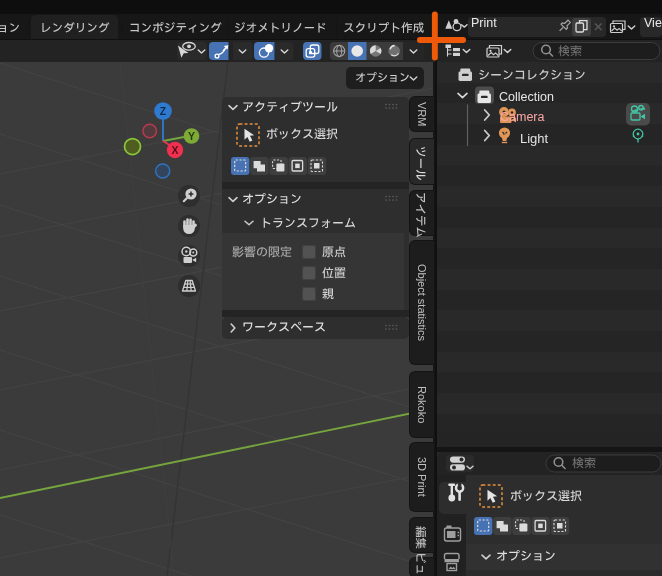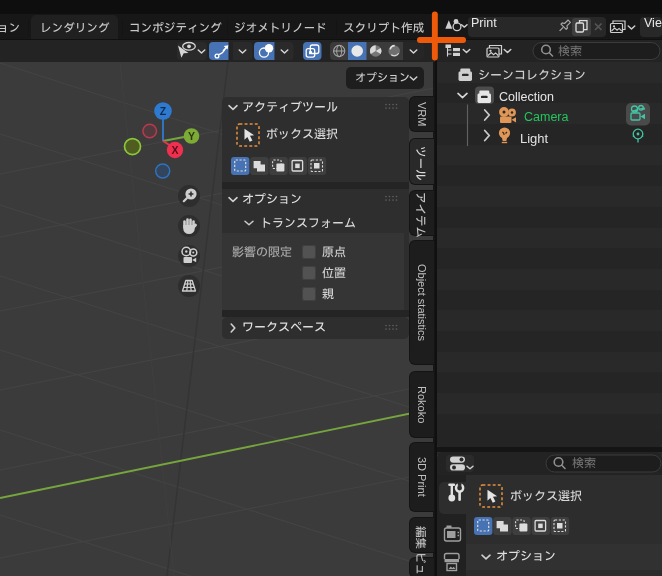--- a/index.html
+++ b/index.html
@@ -334,21 +334,21 @@
     <circle cx="67.5" cy="71" r="5.6" fill="#e09656"></circle>
     <path d="M65 76 h5 l-0.7 3 h-3.6 z" fill="#e09656"></path>
     <line x1="64.8" y1="80.5" x2="70.2" y2="80.5" stroke="#e09656" stroke-width="1.4"></line>
     <path d="M65.5 70 l1.5 1.5 m3 -1.5 l-1.5 1.5 m-1.5 0 v1.5" stroke="#262626" stroke-width="1.1" fill="none"></path>
     <line x1="30.5" y1="42.5" x2="30.5" y2="84" stroke="#606060" stroke-width="1.2"></line>
   </svg>
 <svg style="position:absolute;left:478px;top:69px;overflow:visible" width="110" height="16">
     <path transform="translate(0,10.3)" d="M5.8 -7.0Q4.2 -7.8 2.3 -8.4L2.7 -9.5Q3.6 -9.3 4.5 -8.9Q5.5 -8.5 6.3 -8.0ZM1.9 -1.1Q3.9 -1.4 5.4 -2.1Q6.9 -2.8 8.0 -4.1Q9.1 -5.4 10.0 -7.3L11.1 -6.6Q10.2 -4.6 9.0 -3.2Q7.8 -1.8 6.1 -1.0Q4.5 -0.2 2.2 0.2ZM4.9 -3.9Q4.0 -4.3 3.1 -4.7Q2.1 -5.1 1.3 -5.4L1.7 -6.5Q2.6 -6.3 3.6 -5.9Q4.5 -5.5 5.4 -5.0Z M22.8 -3.9H13.2V-5.2H22.8Z M29.3 -6.0Q27.6 -7.1 25.7 -8.0L26.3 -9.1Q28.2 -8.2 30.0 -7.0ZM25.8 -1.3Q27.9 -1.7 29.4 -2.4Q30.9 -3.2 31.9 -4.4Q32.9 -5.7 33.7 -7.6L34.8 -6.9Q34.0 -4.9 32.8 -3.5Q31.7 -2.2 30.1 -1.3Q28.4 -0.5 26.2 -0.0Z M46.1 0.0H44.8V-0.9H37.6V-2.0H44.8V-7.3H37.8V-8.5H46.1Z M50.4 0.1V-9.2H51.7V-1.1Q53.6 -1.4 55.2 -2.6Q56.7 -3.7 57.8 -5.7L58.7 -4.9Q57.6 -2.8 55.8 -1.5Q53.9 -0.2 51.6 0.1Z M70.4 -8.1Q70.3 -5.9 69.4 -4.2Q68.5 -2.5 67.0 -1.3Q65.4 -0.2 63.3 0.4L62.7 -0.7Q68.1 -2.2 69.0 -6.9H64.8Q64.2 -6.1 63.6 -5.5Q63.0 -4.8 62.1 -4.1L61.3 -5.1Q62.6 -6.0 63.5 -7.2Q64.3 -8.3 64.9 -9.7L66.1 -9.4Q65.8 -8.6 65.5 -8.1Z M77.8 -7.0Q76.2 -7.8 74.3 -8.4L74.7 -9.5Q75.6 -9.3 76.5 -8.9Q77.5 -8.5 78.3 -8.0ZM73.9 -1.1Q75.9 -1.4 77.4 -2.1Q78.9 -2.8 80.0 -4.1Q81.1 -5.4 82.0 -7.3L83.1 -6.6Q82.2 -4.6 81.0 -3.2Q79.8 -1.8 78.1 -1.0Q76.5 -0.2 74.2 0.2ZM76.9 -3.9Q76.0 -4.3 75.1 -4.7Q74.1 -5.1 73.3 -5.4L73.7 -6.5Q74.6 -6.3 75.6 -5.9Q76.5 -5.5 77.4 -5.0Z M92.2 0.0H86.3V-1.1H92.2V-3.0H86.6V-4.1H92.2V-6.0H86.4V-7.0H93.3V0.6H92.2Z M101.3 -6.0Q99.6 -7.1 97.7 -8.0L98.3 -9.1Q100.2 -8.2 102.0 -7.0ZM97.8 -1.3Q99.9 -1.7 101.4 -2.4Q102.9 -3.2 103.9 -4.4Q104.9 -5.7 105.7 -7.6L106.8 -6.9Q106.0 -4.9 104.8 -3.5Q103.7 -2.2 102.1 -1.3Q100.4 -0.5 98.2 -0.0Z" fill="#cdcdcd"></path>
   </svg>
 <div class="txt" style="left:499px;top:89.5px;font-size:12.5px;color:#e6e6e6">Collection</div>
-<div class="txt" style="left:524px;top:110px;font-size:12.5px;color:#22c55e">Camera</div>
+<div class="txt" style="left:500px;top:110px;font-size:12.5px;color:#fca5a5">Camera</div>
 <div class="txt" style="left:520px;top:130.5px;font-size:13px;color:#e2e2e2">Light</div>
 <svg class="abs" style="left:620px;top:100px" width="42" height="50">
     <rect x="6" y="3" width="24" height="22.5" rx="5" fill="#4a4a4a"></rect>
     <path d="M11 9 l7 2.6 v-2.6 l7 2.6 v-2.6 z" fill="#43c5a5" transform="rotate(-15 18 10)"></path>
     <circle cx="14.5" cy="9" r="3" stroke="#43c5a5" stroke-width="1.3" fill="none"></circle>
     <circle cx="21" cy="7.8" r="2.3" stroke="#43c5a5" stroke-width="1.3" fill="none"></circle>
     <rect x="11" y="13" width="9" height="7" rx="1" stroke="#43c5a5" stroke-width="1.3" fill="none"></rect>
     <path d="M20.5 16.5 l4.5 -2.7 v5.4 z" fill="#43c5a5"></path>
     <circle cx="18" cy="34" r="4.8" stroke="#43c5a5" stroke-width="1.3" fill="none"></circle>
     <circle cx="18" cy="34" r="1.4" fill="#43c5a5"></circle>

